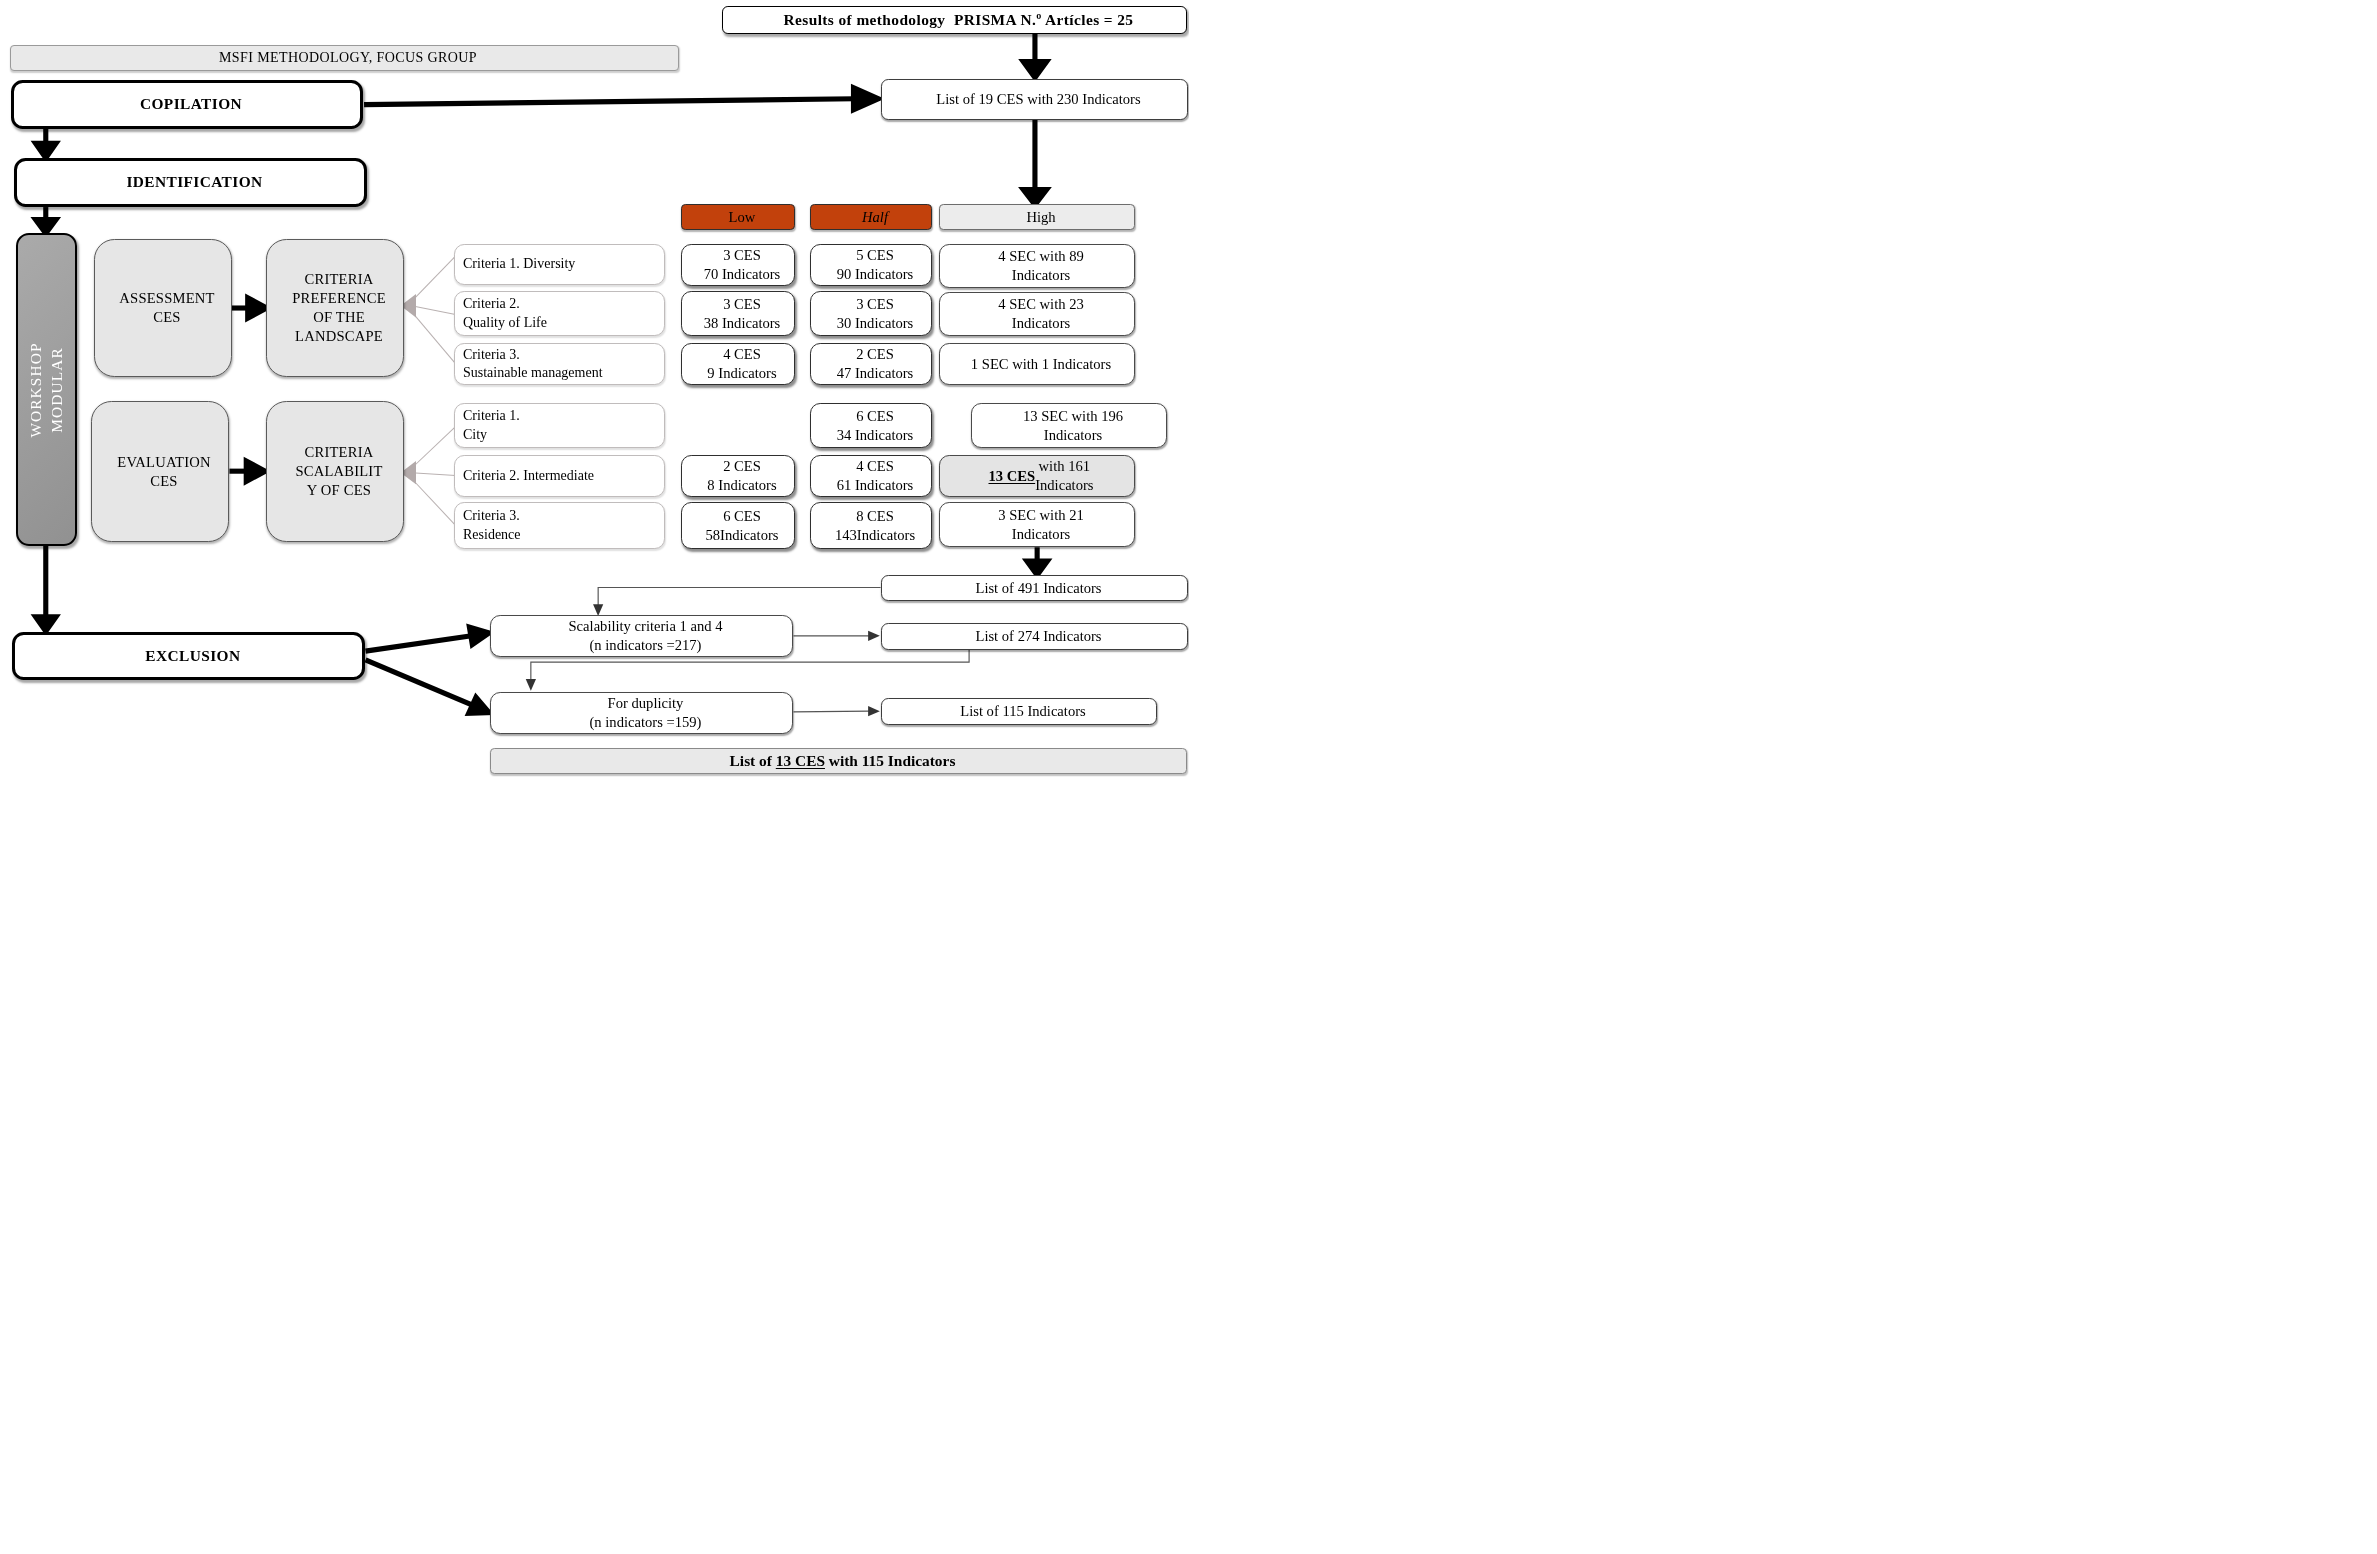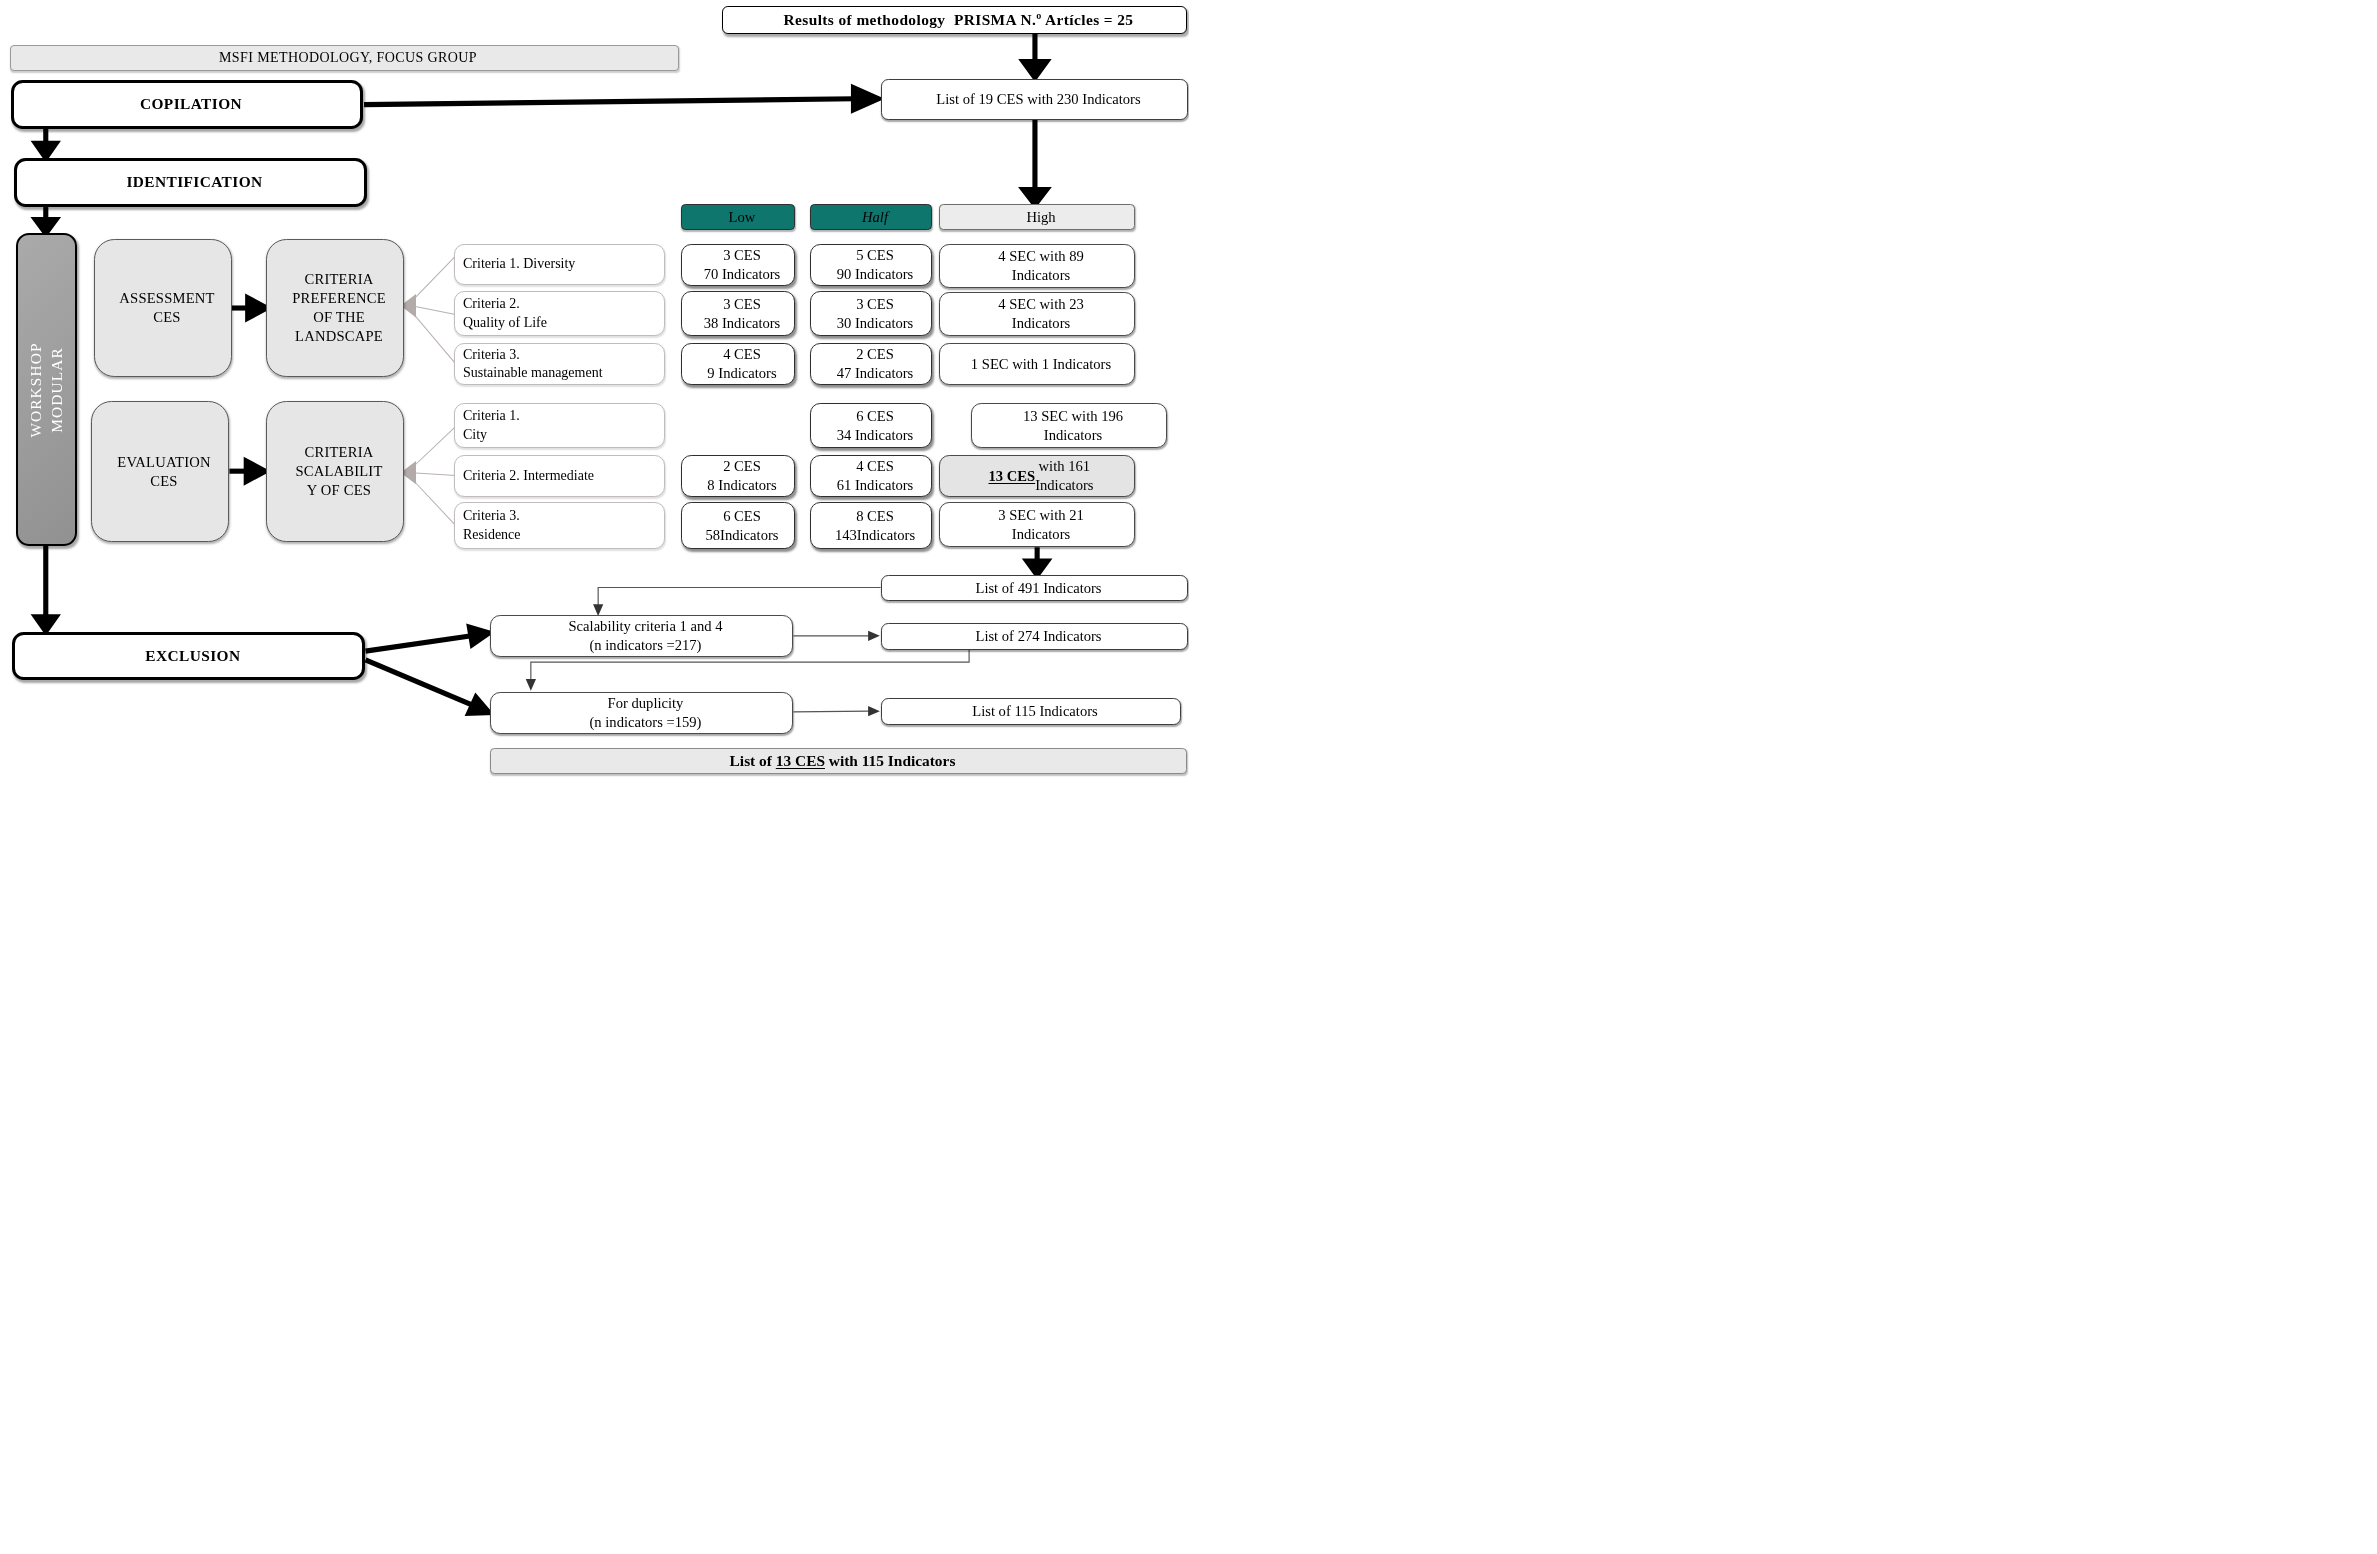--- a/index.html
+++ b/index.html
@@ -10,21 +10,21 @@
   .heavy{background:#fff;border:3.7px solid #000;border-radius:11.7px;font-weight:bold;font-size:15.4px;
          letter-spacing:0.4px;box-shadow:1.5px 2.2px 2.2px rgba(0,0,0,.35);}
   .graybar{background:#e9e9e9;border:1.1px solid #9a9a9a;border-radius:4px;font-size:14px;
            box-shadow:0.7px 1.5px 1.5px rgba(0,0,0,.2);letter-spacing:0.4px;}
   .module{background:#e6e6e6;border:1.1px solid #5a5a5a;border-radius:20.5px;font-size:14.6px;
           box-shadow:0.7px 1.5px 2.2px rgba(0,0,0,.3);letter-spacing:0.2px;}
   .workshop{background:linear-gradient(135deg,#aaa 0%,#919191 100%);border:2.9px solid #000;
             border-radius:13px;box-shadow:1.5px 2.2px 2.2px rgba(0,0,0,.35);}
   .workshop .rot{position:absolute;left:50%;top:50%;transform:translate(-50%,-50%) rotate(-90deg);
             color:#fff;font-size:15.4px;letter-spacing:1.1px;white-space:pre-line;text-align:center;line-height:1.35;}
-  .hdr{background:#0f766e;border:1.5px solid #2f2f2f;border-radius:4.4px;font-size:14.6px;
+  .hdr{background:#c2410c;border:1.5px solid #2f2f2f;border-radius:4.4px;font-size:14.6px;
        box-shadow:0.7px 1.5px 1.5px rgba(0,0,0,.3);}
   .hdr.hi{background:#ececec;border:1.1px solid #6d6d6d;}
   .crit{background:#fff;border:1.1px solid #c0bcbc;border-radius:10.2px;font-size:14px;
         justify-content:flex-start;text-align:left;padding:0 7.3px 0 11.7px;
         box-shadow:0.7px 1.5px 1.5px rgba(0,0,0,.12);}
   .num{background:#fff;border:1.5px solid #2f2f2f;border-radius:10.2px;font-size:14.6px;
        box-shadow:1.5px 2.2px 2.2px rgba(0,0,0,.45);}
   .hcell{background:#fff;border:1.1px solid #4a4a4a;border-radius:10.2px;font-size:14.6px;
          box-shadow:0.7px 1.5px 1.5px rgba(0,0,0,.35);}
   .hcell.gray{background:#e4e4e4;}
@@ -176,17 +176,17 @@
   <div class="box hcell" style="left:939px;top:502px;width:196px;height:45px;">3 SEC with 21
 Indicators</div>
 
   <div class="box list" style="left:881px;top:79px;width:307px;height:41px;">List of 19 CES with 230 Indicators</div>
   <div class="box list" style="left:881px;top:575px;width:307px;height:26px;">List of 491 Indicators</div>
   <div class="box soft" style="left:490px;top:615px;width:303px;height:42px;">Scalability criteria 1 and 4
 (n indicators =217)</div>
   <div class="box list" style="left:881px;top:623px;width:307px;height:27px;">List of 274 Indicators</div>
   <div class="box soft" style="left:490px;top:692px;width:303px;height:42px;">For duplicity
 (n indicators =159)</div>
-  <div class="box list" style="left:881px;top:698px;width:300px;height:27px;">List of 115 Indicators</div>
+  <div class="box list" style="left:881px;top:698px;width:276px;height:27px;">List of 115 Indicators</div>
   <div class="box final" style="left:490px;top:748px;width:697px;height:26px;"><span class="pre">List of </span><span class="u">13 CES</span><span class="pre"> with 115 Indicators</span></div>
 
 </div>
 
 
 </body></html>

